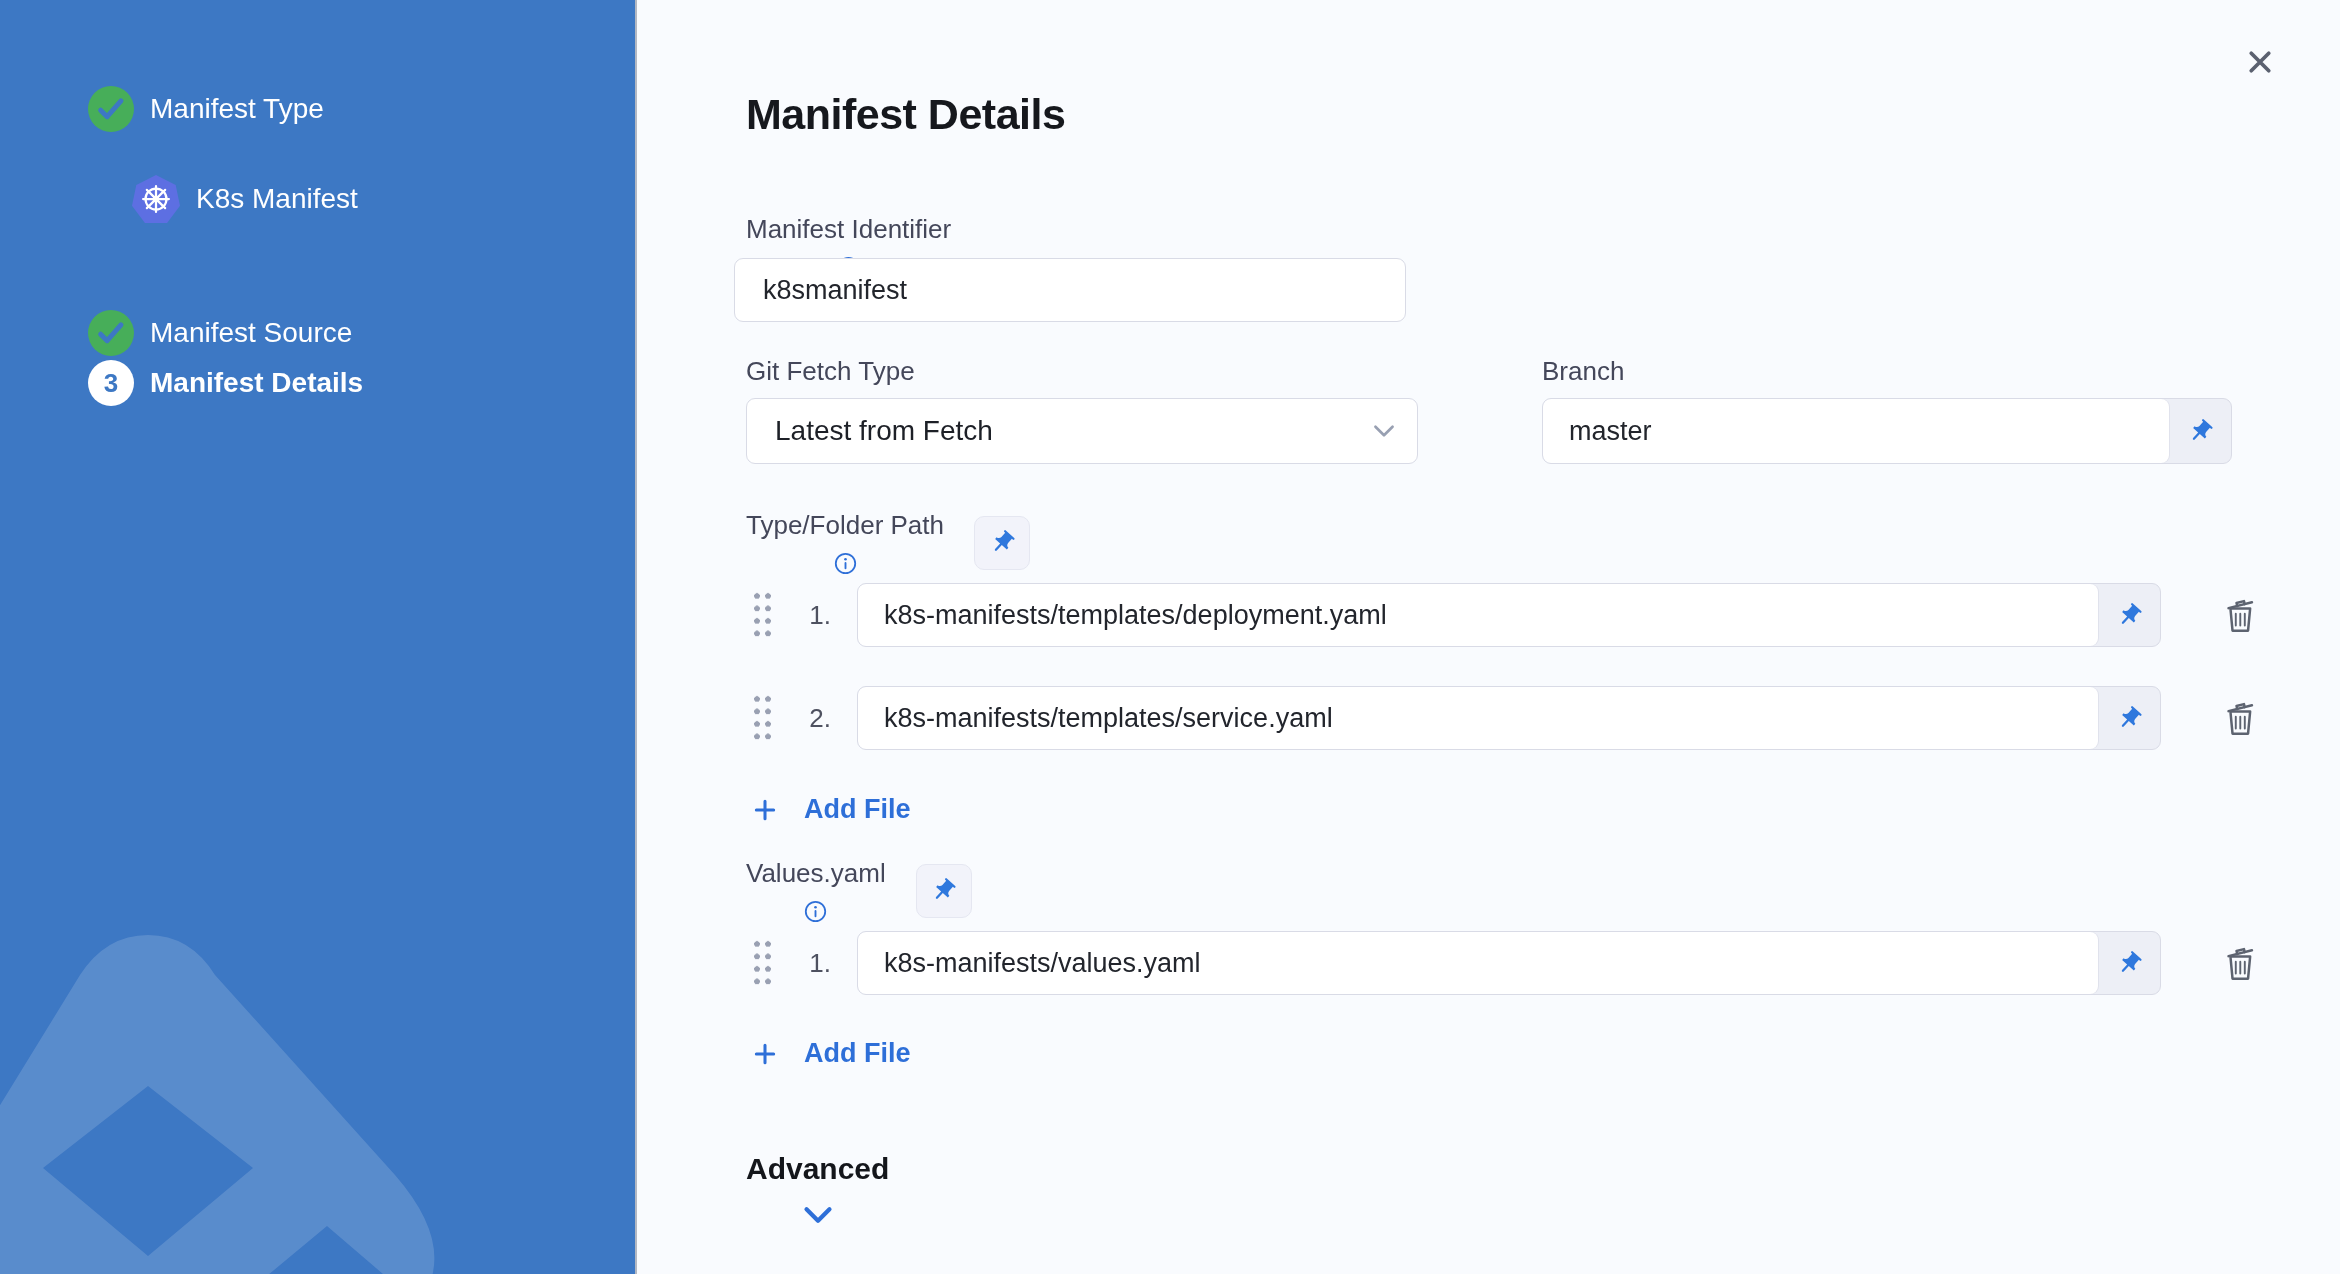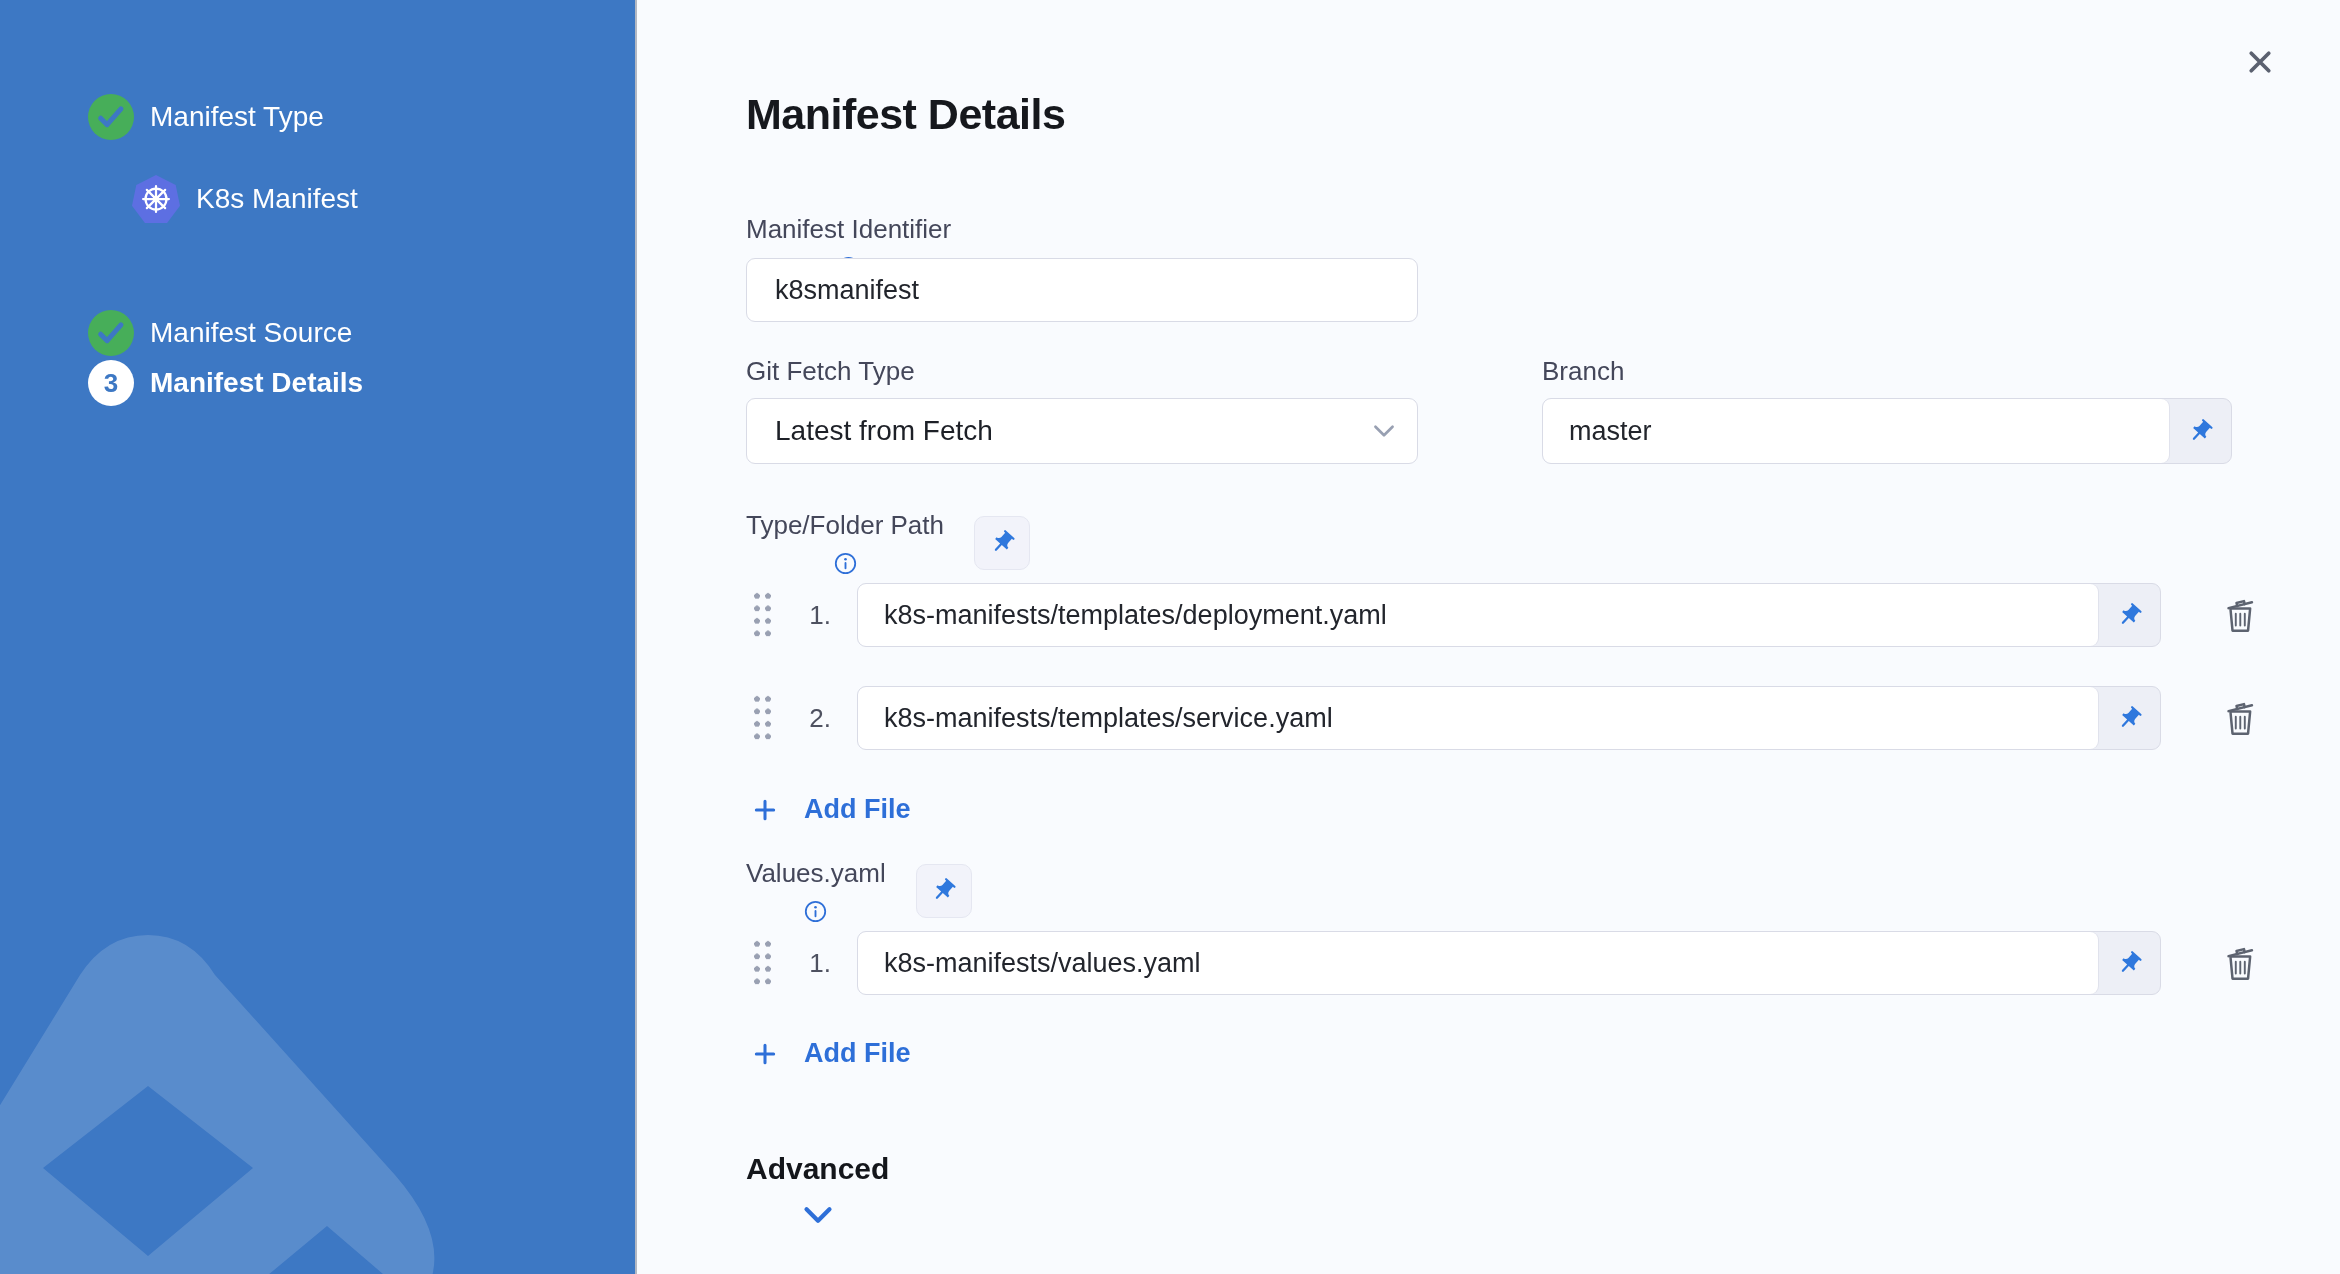--- a/index.html
+++ b/index.html
@@ -34,21 +34,21 @@
     border-radius: 50%; background: #ffffff; color: #3d78c4;
     font-weight: 700; font-size: 26px;
     display: flex; align-items: center; justify-content: center;
   }
   .k8s-hept {
     width: 48px; height: 48px; flex: none;
     background: #5d6fe2;
     clip-path: polygon(50% 0%, 91% 21%, 100% 64%, 73% 100%, 27% 100%, 0% 64%, 9% 21%);
     display: flex; align-items: center; justify-content: center;
   }
-  .step1 { left: 88px;  top: 94px; }
+  .step1 { left: 88px;  top: 86px; }
   .step2 { left: 132px; top: 175px; }
   .step3 { left: 88px;  top: 270px; margin-top: 40px; }
   .step4 { left: 88px;  top: 360px; }
 
   
   .main { position: absolute; left: 637px; top: 0; right: 0; bottom: 0; }
   .abs { position: absolute; }
 
   .close-btn {
     position: absolute; left: 1597px; top: 36px;
@@ -132,21 +132,21 @@
 
   .advanced {
     display: flex; align-items: center; gap: 20px;
     background: none; border: none; cursor: pointer;
     font-size: 30px; font-weight: 700; color: #14161b;
     font-family: "Liberation Sans", sans-serif;
   }
 
   
   #lbl-identifier { left: 109px; top: 214px; }
-  #inp-identifier { left: 109px; top: 258px; width: 672px; height: 64px; }
+  #inp-identifier { left: 97px; top: 258px; width: 672px; height: 64px; }
   #lbl-gft        { left: 109px; top: 356px; }
   #sel-gft        { left: 109px; top: 398px; width: 672px; height: 66px; }
   #lbl-branch     { left: 905px; top: 356px; }
   #grp-branch     { left: 905px; top: 398px; width: 690px; height: 66px; }
   #head-ffp       { left: 109px; top: 510px; }
   #row-ffp-1      { left: 109px; top: 583px; }
   #row-ffp-2      { left: 109px; top: 686px; }
   #add-ffp        { left: 115px; top: 794px; }
   #head-values    { left: 109px; top: 858px; }
   #row-values-1   { left: 109px; top: 931px; }

